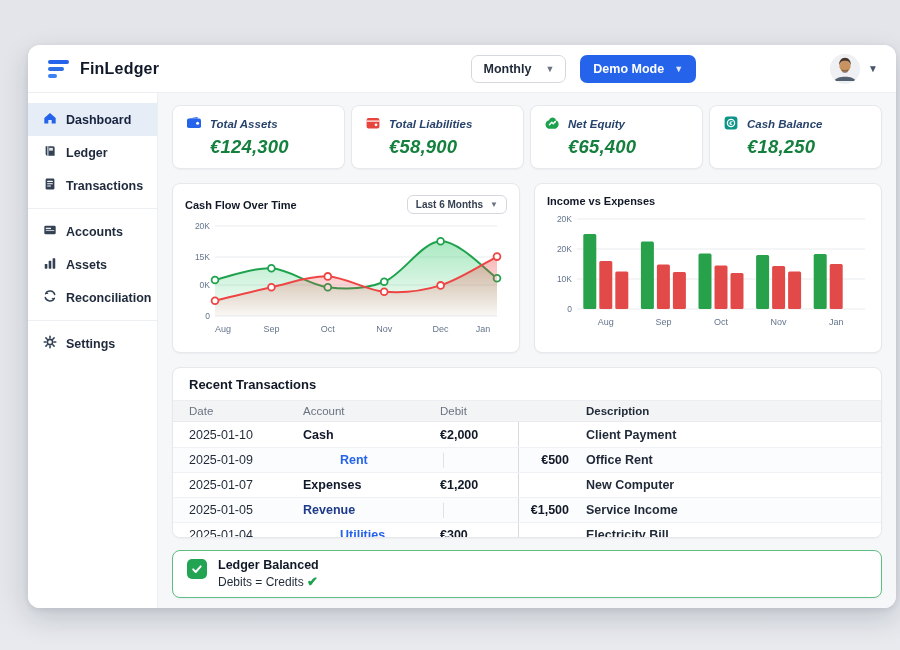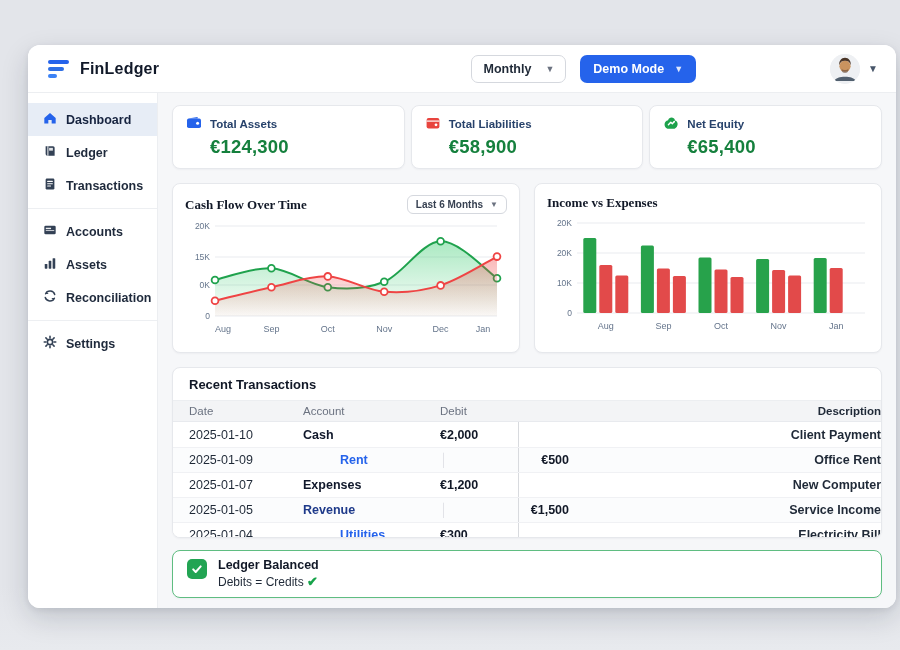--- a/index.html
+++ b/index.html
@@ -37,31 +37,31 @@
   
   .app-body { flex:1; display:flex; min-height:0; }
   .sidebar { width:130px; flex:0 0 130px; border-right:1px solid #eceef1; background:#fff; padding-top:10px; }
   .side-item { display:flex; align-items:center; gap:9px; height:33px; padding-left:15px;
     font-size:12.5px; font-weight:600; color:#1e293b; cursor:pointer; }
   .side-item.active { background:#e7edf6; color:#16233f; }
   .side-item svg { flex:0 0 auto; }
   .side-divider { height:1px; background:#edeff2; margin:6px 0; }
   .content { flex:1; background:#f6f7f9; padding:12px 14px 10px; display:flex; flex-direction:column; min-width:0; }
   
-  .stats { display:flex; gap:6px; }
+  .stats { display:flex; gap:6px;font-style:italic; }
   .stat-card { flex:1; background:#fff; border:1px solid #e6e8ec; border-radius:8px;
     padding:9px 13px 10px; box-shadow:0 1px 2px rgba(16,24,40,.04); }
   .stat-label { display:flex; align-items:center; gap:8px; font-size:11.5px; font-weight:700; color:#27426b; }
   .stat-value { margin-top:3px; padding-left:24px; font-size:18.5px; font-weight:700; color:#15803d; letter-spacing:.2px; }
   
   .charts-row { display:flex; gap:14px; margin-top:14px; }
   .chart-card { flex:1; background:#fff; border:1px solid #e6e8ec; border-radius:8px;
     padding:11px 12px 6px; box-shadow:0 1px 2px rgba(16,24,40,.04); min-width:0; }
   .chart-head { display:flex; align-items:center; justify-content:space-between; margin-bottom:4px; }
-  .chart-title { font-size:13px; font-weight:700; color:#111827;font-family:Liberation Serif, serif; }
+  .chart-title { font-size:11px; font-weight:700; color:#111827; }
   .range-pill { display:flex; align-items:center; gap:7px; border:1px solid #d5d8de; border-radius:6px;
     padding:3px 8px; font-size:10px; font-weight:600; color:#374151; background:#fff; cursor:pointer; }
   .range-pill .chev { font-size:8px; color:#6b7280; }
   
   .tx-card { margin-top:14px; background:#fff; border:1px solid #e6e8ec; border-radius:8px;
     overflow:hidden; box-shadow:0 1px 2px rgba(16,24,40,.04); }
   .tx-title { font-size:13px; font-weight:700; color:#111827; padding:9px 16px 8px; }
   .tx-grid { display:grid; grid-template-columns:130px 137px 78px 54px 1fr; align-items:center; }
   .tx-header { background:#f3f4f6; border-top:1px solid #eceef1; border-bottom:1px solid #e8eaee;
     height:22px; font-size:11.5px; color:#6b7280; font-weight:500; }
@@ -71,21 +71,21 @@
   .tx-row:nth-of-type(even) { background:#fbfcfd; }
   .tx-row > div:first-child { padding-left:16px; }
   .td-date { color:#1f2937; font-weight:500; }
   .td-acc.bold { color:#0f172a; font-weight:700; }
   .td-acc.link { color:#2563eb; font-weight:600;padding-left:37px; }
   .td-acc.navy { color:#1e3a8a; font-weight:700; }
   .td-debit { color:#111827; font-weight:700; }
   .td-debit .ph { color:#dfe1e6; font-weight:400; }
   .td-credit { color:#111827; font-weight:700; text-align:right; border-left:1px solid #d8dade;
     padding:4px 3px 4px 0; height:100%; display:flex; align-items:center; justify-content:flex-end; }
-  .td-desc { color:#1f2937; font-weight:600; padding-left:14px;text-align:right; }
+  .td-desc { color:#1f2937; font-weight:600; padding-left:14px; }
   .tx-header .td-credit { border-left:none; }
   
   .banner { margin-top:12px; background:#fff; border:1.5px solid #5fbd81; border-radius:8px;
     padding:7px 14px 8px; display:flex; gap:11px; box-shadow:0 1px 2px rgba(16,24,40,.04); }
   .banner-icon { width:20px; height:20px; border-radius:5px; background:#22a453; display:flex;
     align-items:center; justify-content:center; margin-top:1px; }
   .banner-title { font-size:12.5px; font-weight:700; color:#111827; }
   .banner-sub { font-size:12px; color:#1f2937; margin-top:2px; }
   .banner-sub .check { color:#17a34a; font-weight:700; font-size:13px; }
   svg text { font-family:"Liberation Sans",sans-serif; }
@@ -216,20 +216,31 @@
           <div class="stat-card">
             <div class="stat-label">
               <span><svg width="16" height="16" viewBox="0 0 16 16">
                   <path d="M4.5 13.8c-4.6-2-3.4-8.2.6-8.6C6 1.6 11.4 1.8 12 5.4c3.6.8 3.6 6.4-.4 8.4z" fill="#1da24c"></path>
                   <path d="M5.4 9.8l2.4-2.5 1.5 1.4 2-2.2" fill="none" stroke="#fff" stroke-width="1.4" stroke-linecap="round" stroke-linejoin="round"></path>
                   <path d="M11.6 5.8l-.2 1.9-1.8-.3z" fill="#fff"></path>
                 </svg></span>
               <span>Net Equity</span>
             </div>
             <div class="stat-value">€65,400</div>
+          </div>
+          <div class="stat-card">
+            <div class="stat-label">
+              <span><svg width="16" height="16" viewBox="0 0 16 16">
+                  <rect x="1.6" y="1.6" width="12.8" height="12.8" rx="3" fill="#0d9488"></rect>
+                  <circle cx="8" cy="8" r="3.6" fill="none" stroke="#fff" stroke-width="1.3"></circle>
+                  <text x="8" y="10.2" font-size="6" fill="#fff" text-anchor="middle" font-weight="bold">€</text>
+                </svg></span>
+              <span>Cash Balance</span>
+            </div>
+            <div class="stat-value">€18,250</div>
           </div>
         </div>
 
       <div class="charts-row">
         <div class="chart-card">
           <div class="chart-head">
             <div class="chart-title">Cash Flow Over Time</div>
             <div class="range-pill">
               <span>Last 6 Months</span>
               <span class="chev">▼</span>

